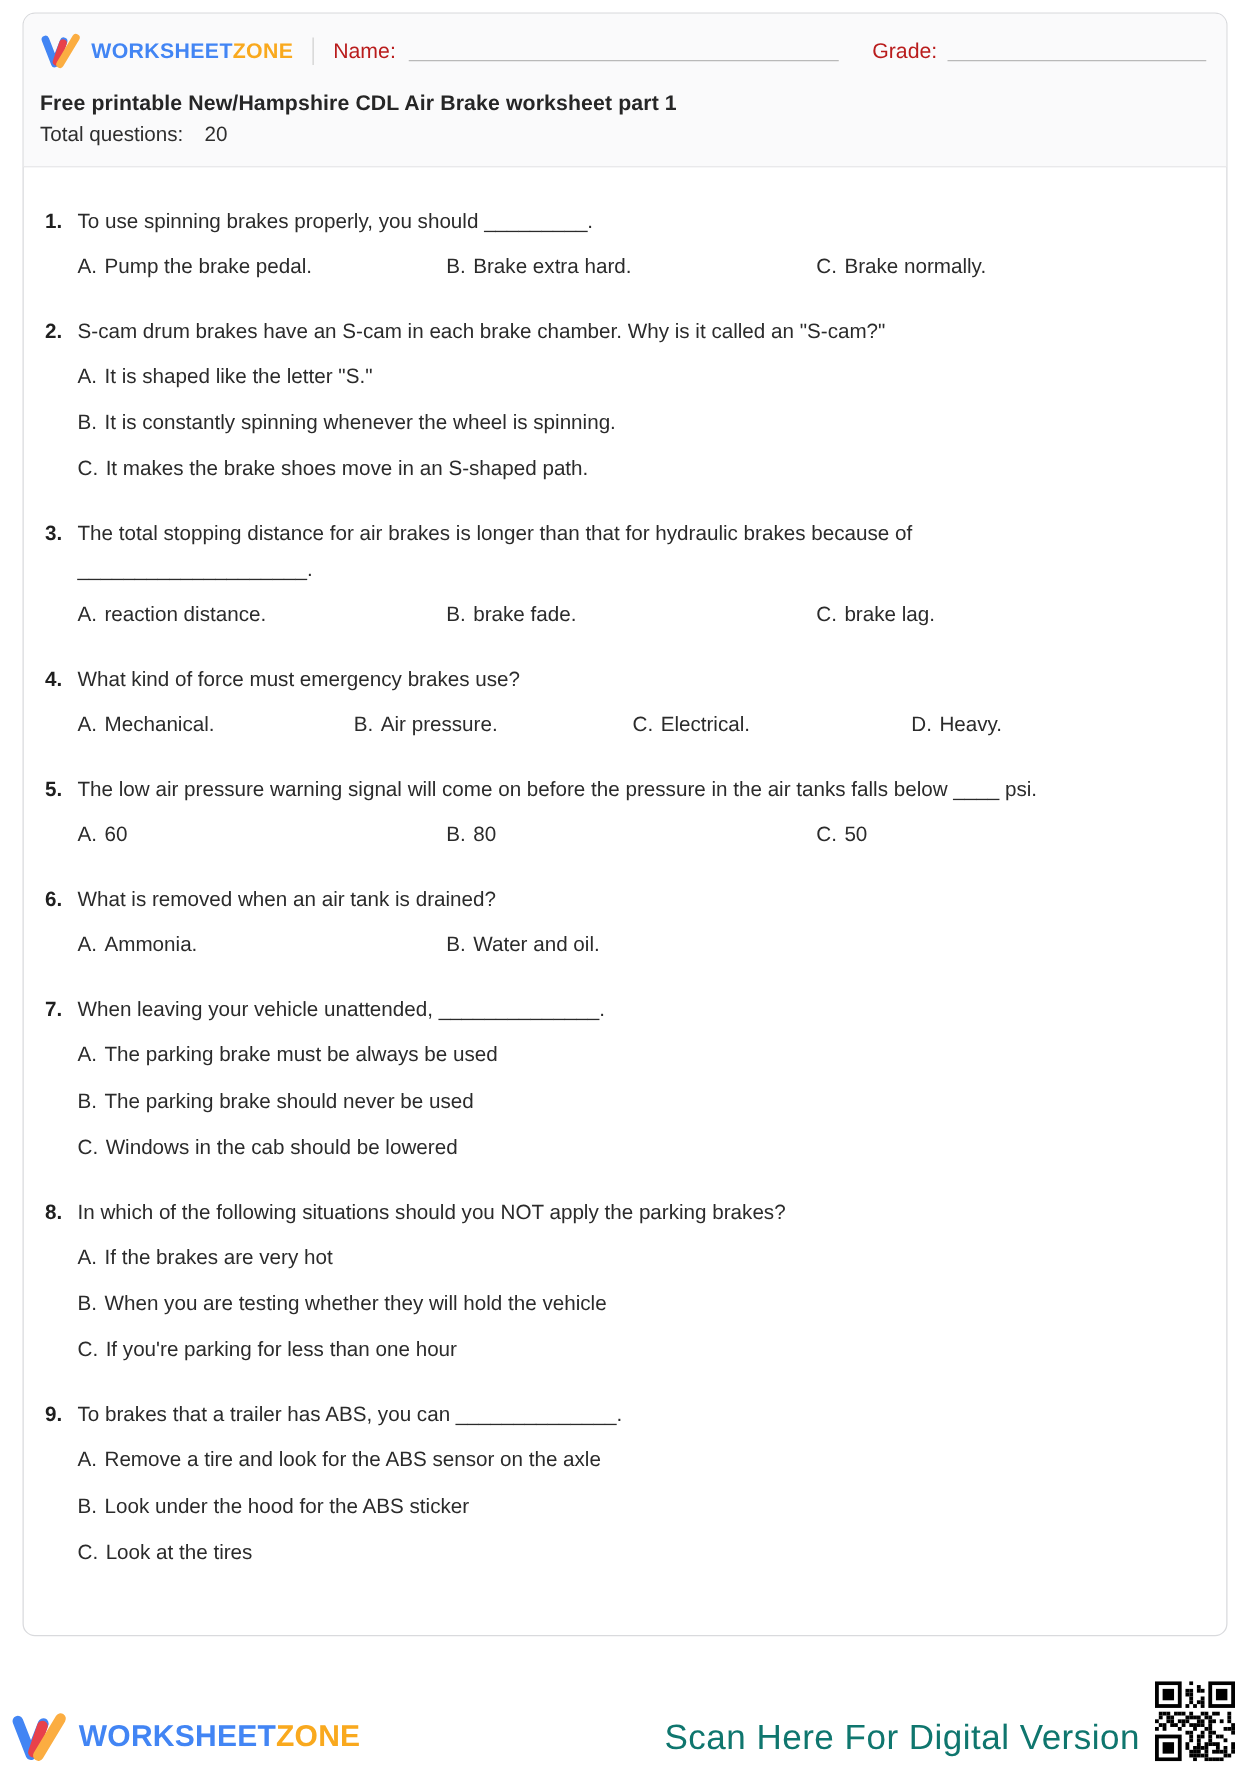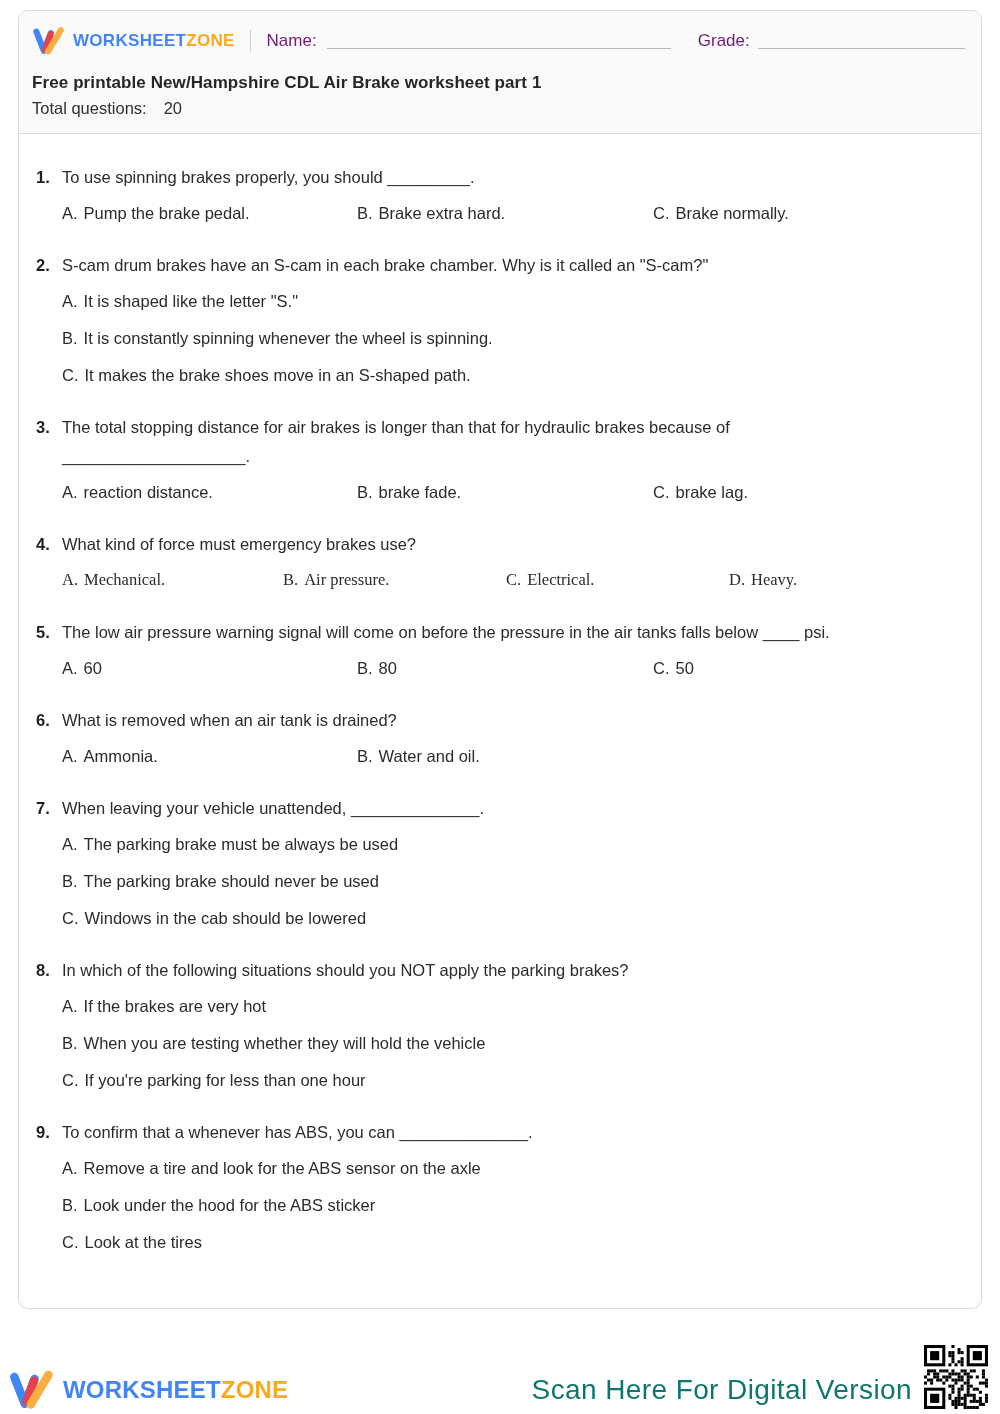--- a/index.html
+++ b/index.html
@@ -20,39 +20,39 @@
   .sheet-head {
     background: #fafafb; border-bottom: 1px solid #dcdce0;
     border-radius: 9px 9px 0 0; padding: 15px 16px 15px 13px;
   }
   .brand-row { display: flex; align-items: center; }
   .brand { display: flex; align-items: center; gap: 7px; }
   .brand-text { font-weight: bold; font-size: 17px; letter-spacing: .3px; white-space: nowrap; }
   .w-blue  { color: var(--blue); }
   .w-orange{ color: var(--orange); }
   .vdivider { width:1px; height:22px; background:#cfcfcf; margin:0 16px 0 15px; }
-  .field-label { font-size: 17px; color: #701a75; }
+  .field-label { font-size: 17px; color: #b91c1c; }
   .write-line { border-bottom: 1px solid #b9b9b9; height: 16px; }
   .name-line  { width: 372px; margin-left: 10px; }
   .grade-label{ margin-left: 27px; }
   .grade-line { width: 224px; margin-left: 8px; }
   .title { font-size: 17px; font-weight: bold; color: #262626; margin-top: 17px; letter-spacing:.1px; }
   .total-row { font-size: 16.5px; color: #2e2e2e; margin-top: 6px; }
   .total-value { margin-left: 17px; }
 
   .sheet-body { padding: 29px 30px 55px 17px; }
   .question { margin-bottom: 27px; }
   .question:last-child { margin-bottom: 0; }
   .q-line { display: flex; font-size: 16.5px; line-height: 29px; }
   .q-num { font-weight: bold; width: 26px; flex: none; color:#1f1f1f; }
   .q-text { max-width: 830px; color:#2b2b2b; }
   .options { margin-top: 10px; margin-left: 26px; font-size: 16.5px; line-height: 22px; }
   .options.stacked { display: flex; flex-direction: column; gap: 15px; }
   .options.columns-3 { display: grid; grid-template-columns: 295px 296px auto; }
-  .options.columns-4 { display: grid; grid-template-columns: 221px 223px 223px auto; font-family: Liberation Serif, serif; }
+  .options.columns-4 { display: grid; grid-template-columns: 221px 223px 223px auto; }
   .opt-label { margin-right: 6px; }
 
   .footer {
     position: absolute; left: 8px; top: 1366px; width: 984px; height: 48px;
     display: flex; align-items: center;
   }
   .footer .brand-text { font-size: 24px; letter-spacing:.2px; }
   .scan-text {
     margin-left: auto; margin-right: 80px;
     font-size: 28px; color: #0f766e; letter-spacing: .4px; white-space: nowrap;
@@ -173,21 +173,21 @@
         </div>
         <div class="options stacked">
           <div class="option"><span class="opt-label">A.</span><span class="opt-text">If the brakes are very hot</span></div>
           <div class="option"><span class="opt-label">B.</span><span class="opt-text">When you are testing whether they will hold the vehicle</span></div>
           <div class="option"><span class="opt-label">C.</span><span class="opt-text">If you're parking for less than one hour</span></div>
         </div>
       </div>
       <div class="question">
         <div class="q-line">
           <span class="q-num">9.</span>
-          <span class="q-text">To confirm that a whenever has ABS, you can ______________.</span>
+          <span class="q-text">To brakes that a trailer has ABS, you can ______________.</span>
         </div>
         <div class="options stacked">
           <div class="option"><span class="opt-label">A.</span><span class="opt-text">Remove a tire and look for the ABS sensor on the axle</span></div>
           <div class="option"><span class="opt-label">B.</span><span class="opt-text">Look under the hood for the ABS sticker</span></div>
           <div class="option"><span class="opt-label">C.</span><span class="opt-text">Look at the tires</span></div>
         </div>
       </div>
     </div>
 </div>
 

